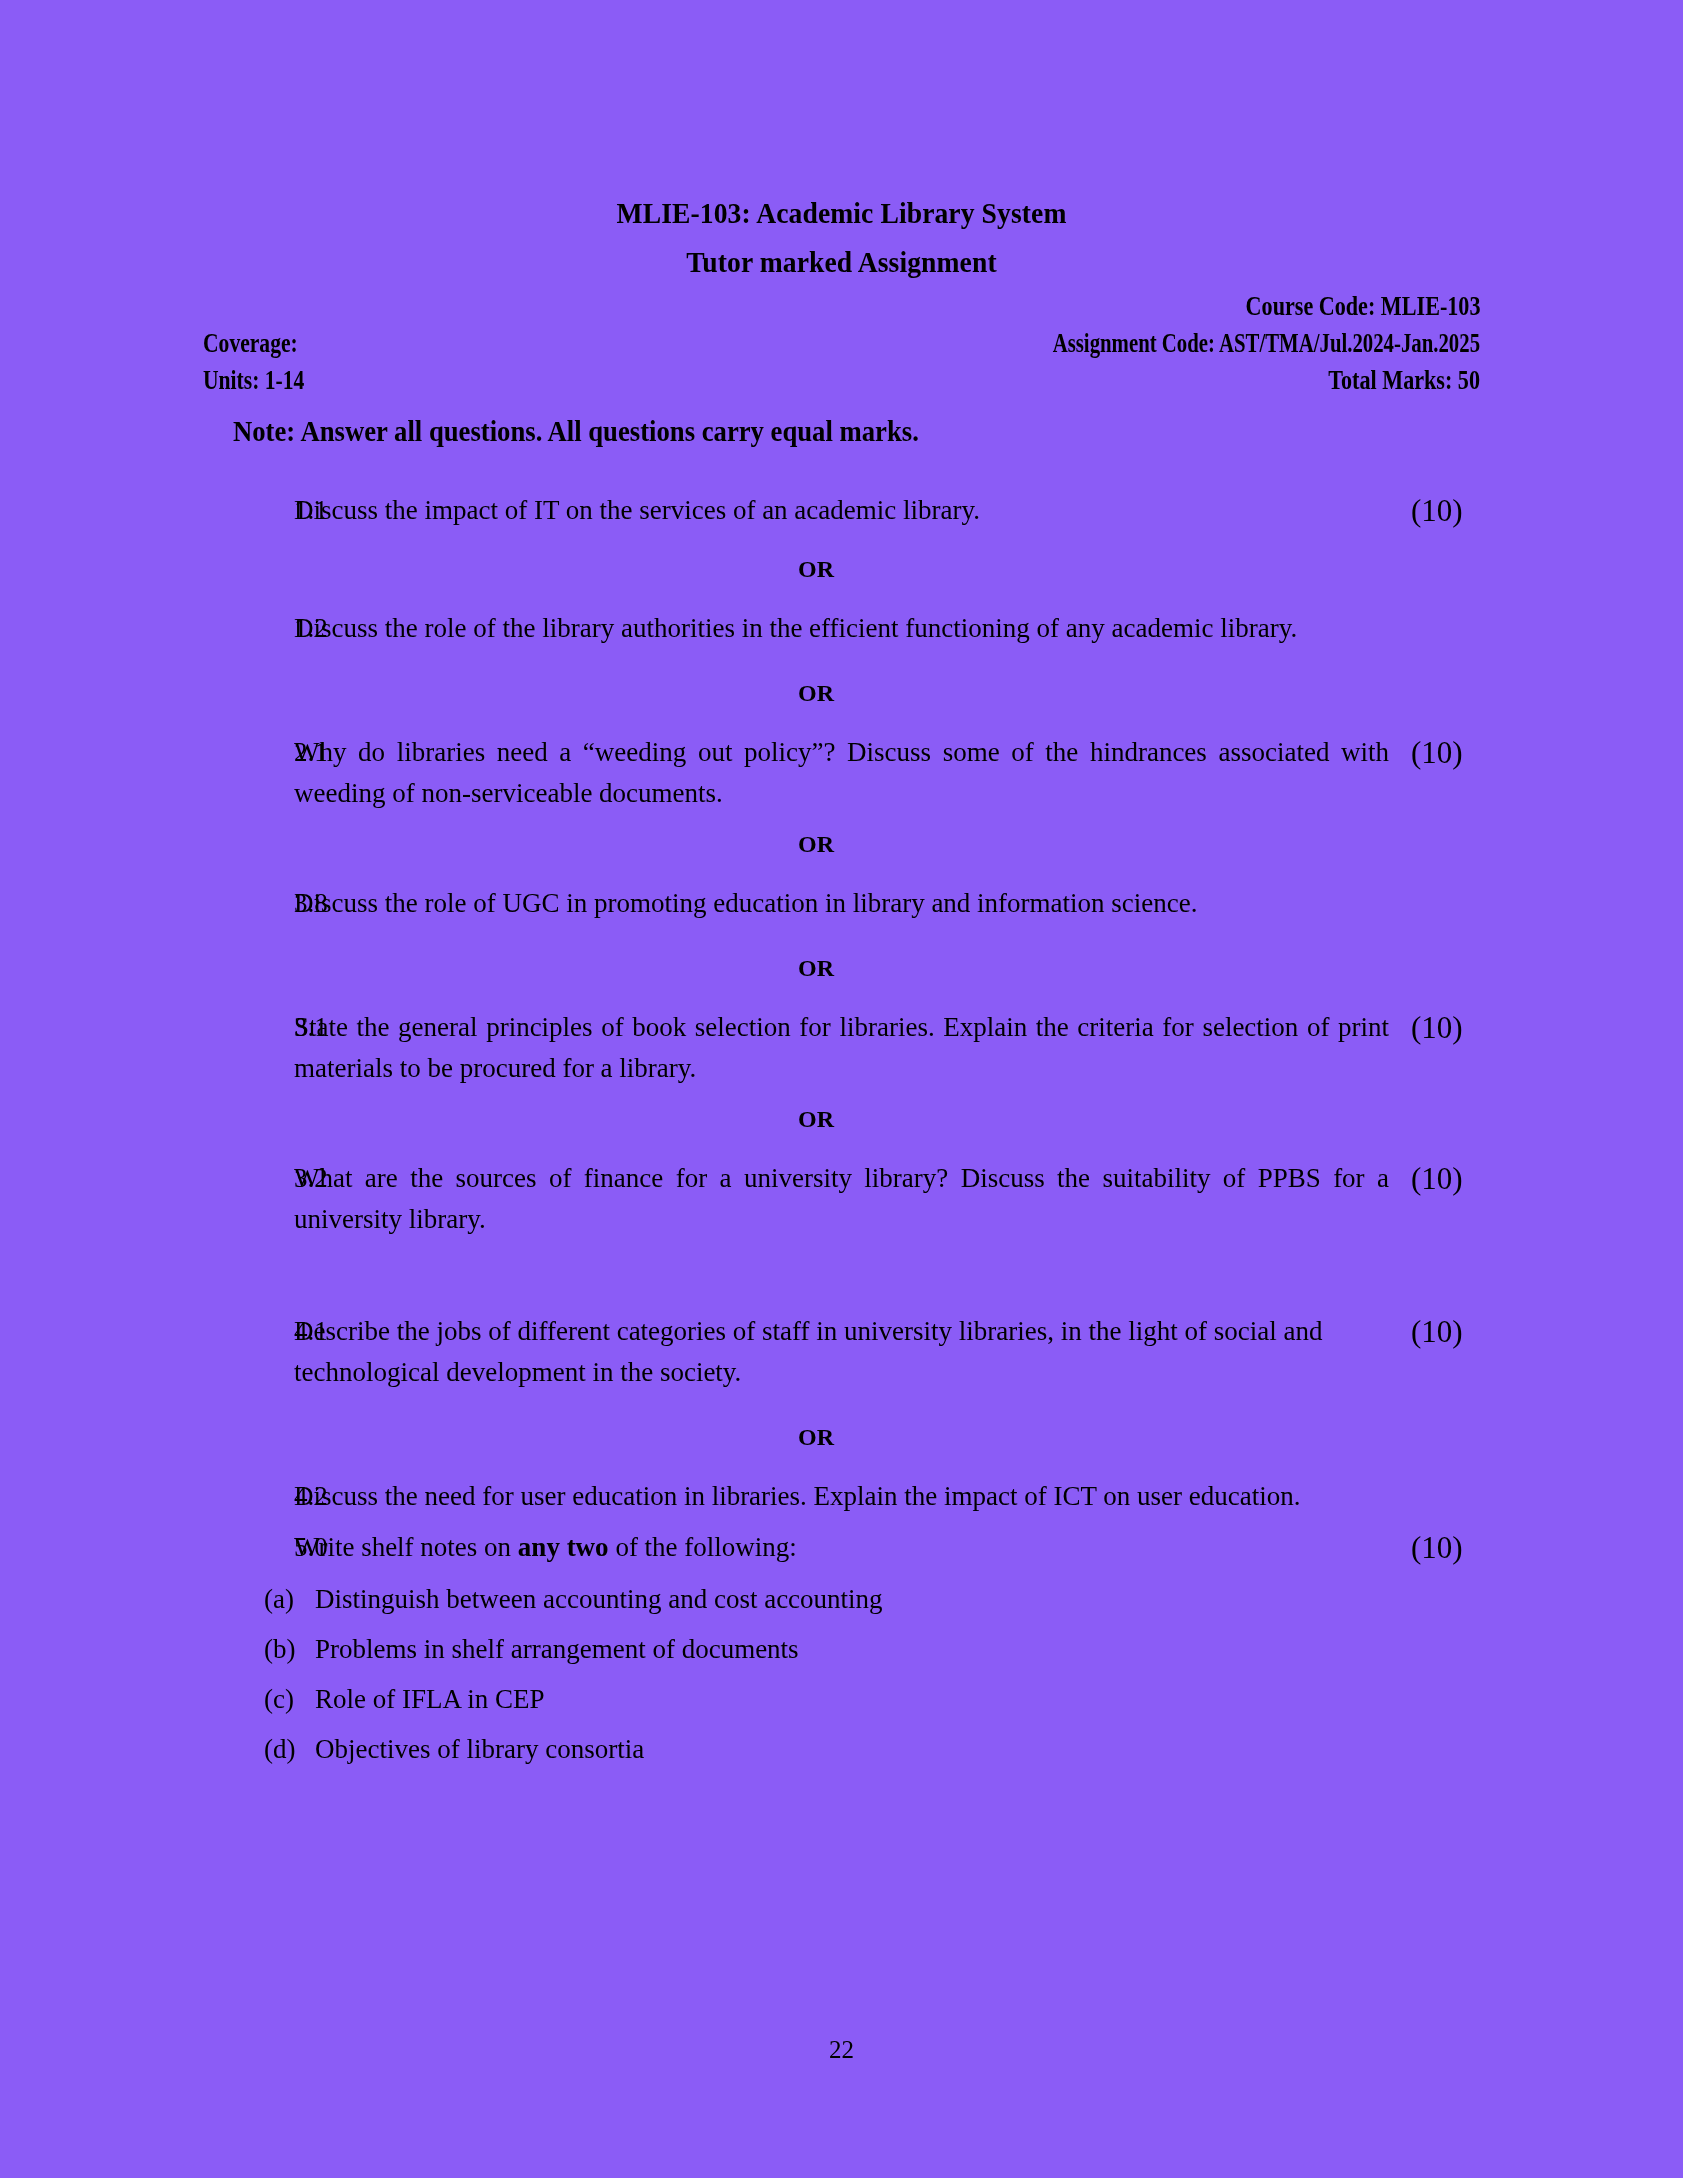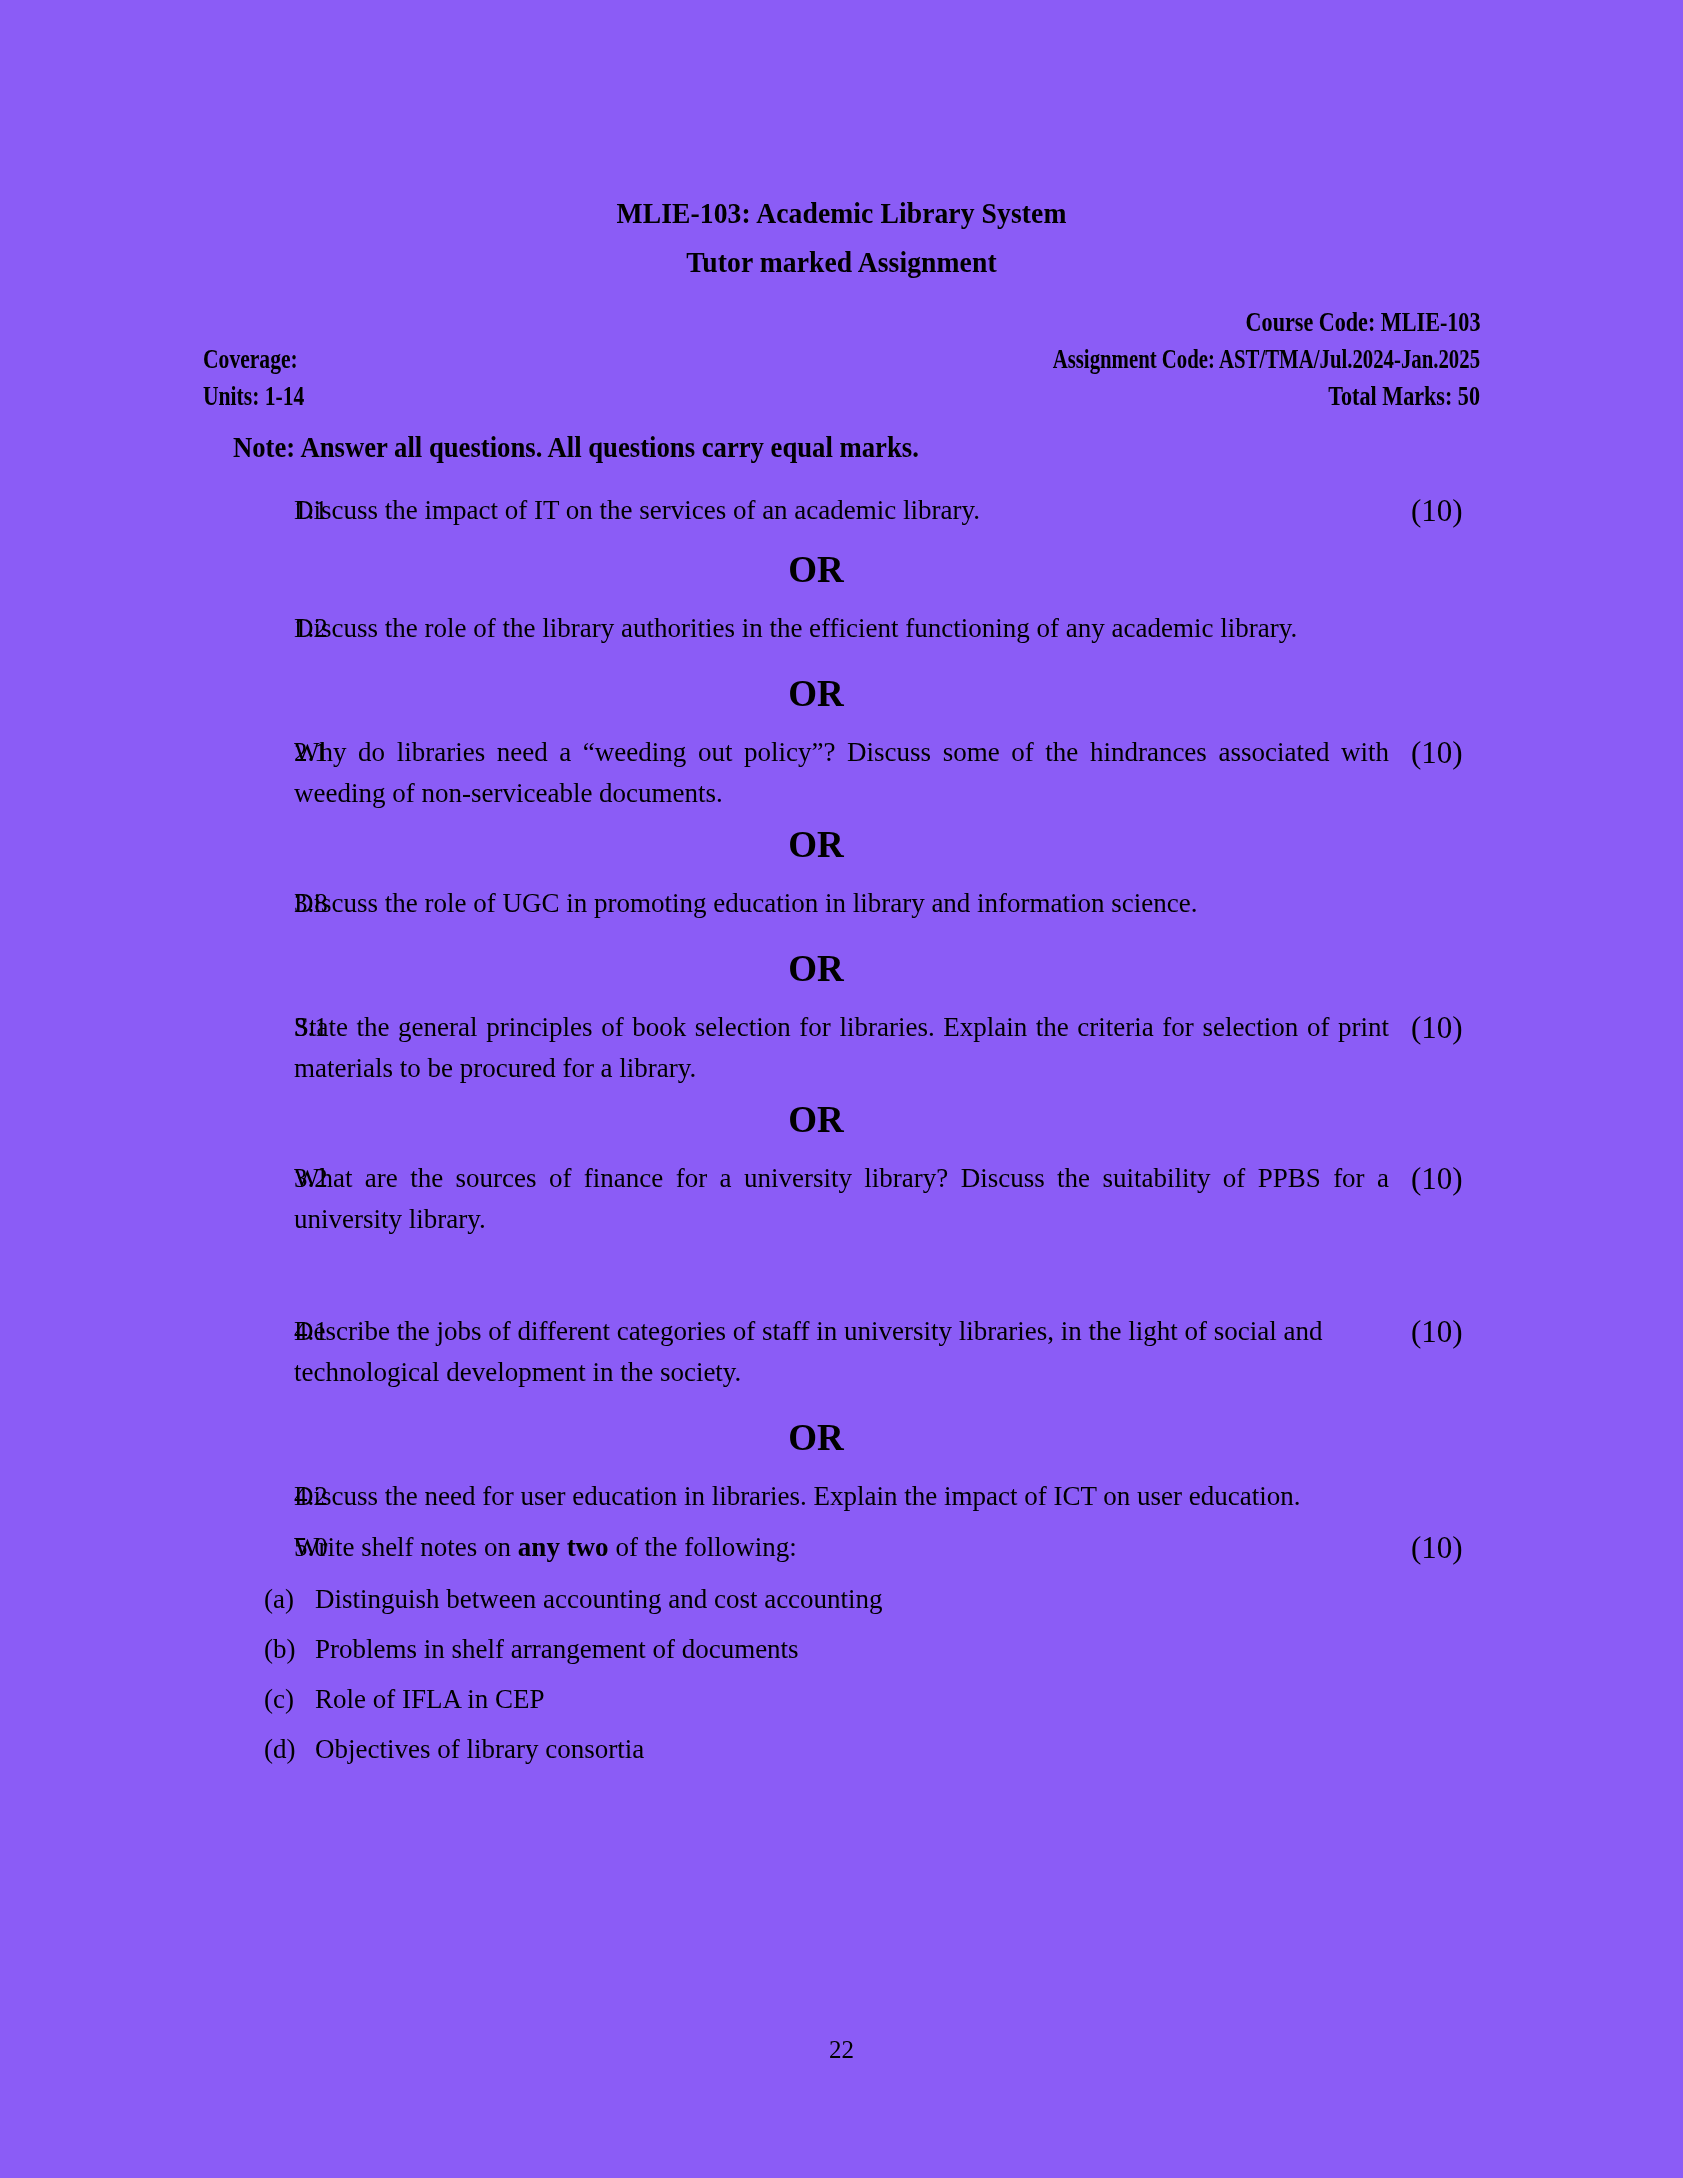--- a/index.html
+++ b/index.html
@@ -34,21 +34,21 @@
     transform-origin: center center;
     letter-spacing: 0.1px;
     white-space: nowrap;
   }
   .title-line.second {
     margin-top: 0px;
   }
 
   .meta-block {
     position: relative;
-    margin-top: 18px;
+    margin-top: 2px;
     height: 111px;
   }
   .meta-row {
     position: relative;
     height: 37px;
     line-height: 37px;
   }
   .meta-left {
     position: absolute;
     left: 0;
@@ -132,21 +132,21 @@
     line-height: 41px;
     white-space: nowrap;
   }
   .q-marks.empty {
     visibility: hidden;
   }
 
   .or-sep {
     text-align: center;
     font-weight: bold;
-    font-size: 37px;
+    font-size: 24px;
     line-height: 41px;
     padding-left: 0px;
     margin-left: -51px;
   }
 
   .gap-sm { height: 18px; }
   .gap-md { height: 24px; }
   .gap-lg { height: 71px; }
   .gap-xs { height: 10px; }
 

